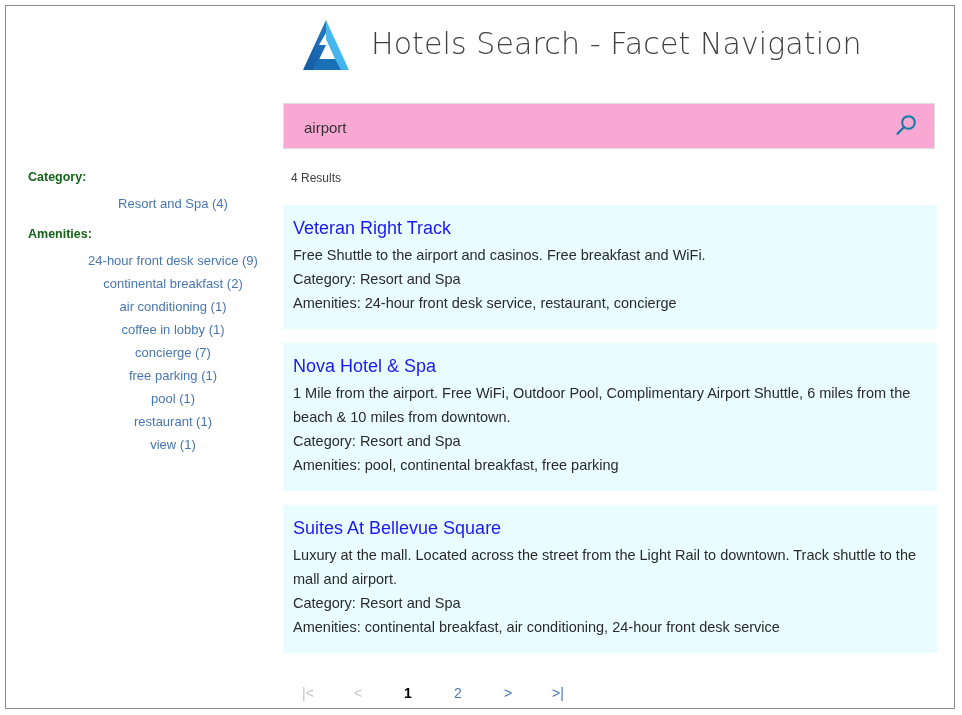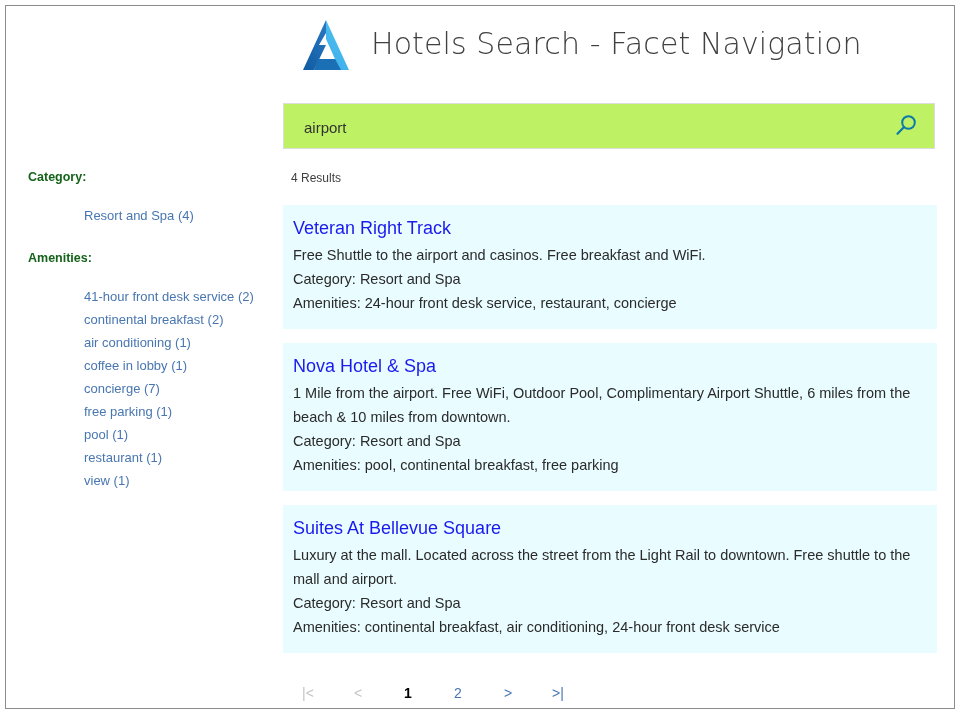--- a/index.html
+++ b/index.html
@@ -52,21 +52,21 @@
   }
   
   .search-wrap {
     position: absolute;
     left: 277px;
     top: 97px;
     width: 652px;
     height: 46px;
     border: 1px solid #dcdcdc;
     box-sizing: border-box;
-    background: #bef264;
+    background: #f9a8d4;
   }
   .search-input {
     position: absolute;
     left: 18px;
     top: 0;
     width: 560px;
     height: 44px;
     border: none;
     outline: none;
     background: transparent;
@@ -96,22 +96,23 @@
   .facet-group { margin-bottom: 2px; }
   .facet-header {
     font-size: 12.5px;
     font-weight: bold;
     color: #15631a;
     padding: 4px 0 4px 22px;
     font-family: "Liberation Sans", sans-serif;
   }
   .facet-list {
     list-style: none;
-    margin: 16px;
+    margin: 4px;
     padding: 0 0 4px 0;
+    text-align: center;
   }
   .facet-item {
     padding: 1px 0 1px 62px;
     line-height: 20px;
   }
   .facet-link {
     font-size: 13px;
     color: #4876b0;
     text-decoration: none;
     cursor: pointer;
@@ -233,21 +234,21 @@
         <li class="facet-item">
           <a class="facet-link">Resort and Spa (4)</a>
         </li>
       </ul>
     </div>
 
     <div class="facet-group">
       <div class="facet-header">Amenities:</div>
       <ul class="facet-list">
         <li class="facet-item">
-          <a class="facet-link">41-hour front desk service (2)</a>
+          <a class="facet-link">24-hour front desk service (9)</a>
         </li>
         <li class="facet-item">
           <a class="facet-link">continental breakfast (2)</a>
         </li>
         <li class="facet-item">
           <a class="facet-link">air conditioning (1)</a>
         </li>
         <li class="facet-item">
           <a class="facet-link">coffee in lobby (1)</a>
         </li>
@@ -283,21 +284,21 @@
 
     <div class="result-card">
       <a class="result-title">Nova Hotel &amp; Spa</a>
       <p class="result-desc">1 Mile from the airport.  Free WiFi, Outdoor Pool, Complimentary Airport Shuttle, 6 miles from the beach &amp; 10 miles from downtown.</p>
       <p class="result-meta">Category: Resort and Spa</p>
       <p class="result-meta">Amenities: pool, continental breakfast, free parking</p>
     </div>
 
     <div class="result-card">
       <a class="result-title">Suites At Bellevue Square</a>
-      <p class="result-desc">Luxury at the mall.  Located across the street from the Light Rail to downtown.  Free shuttle to the mall and airport.</p>
+      <p class="result-desc">Luxury at the mall.  Located across the street from the Light Rail to downtown.  Track shuttle to the mall and airport.</p>
       <p class="result-meta">Category: Resort and Spa</p>
       <p class="result-meta">Amenities: continental breakfast, air conditioning, 24-hour front desk service</p>
     </div>
   </div>
 
   <div class="pagination">
     <a class="page-link disabled">|&lt;</a>
     <a class="page-link disabled">&lt;</a>
     <a class="page-link current">1</a>
     <a class="page-link">2</a>

